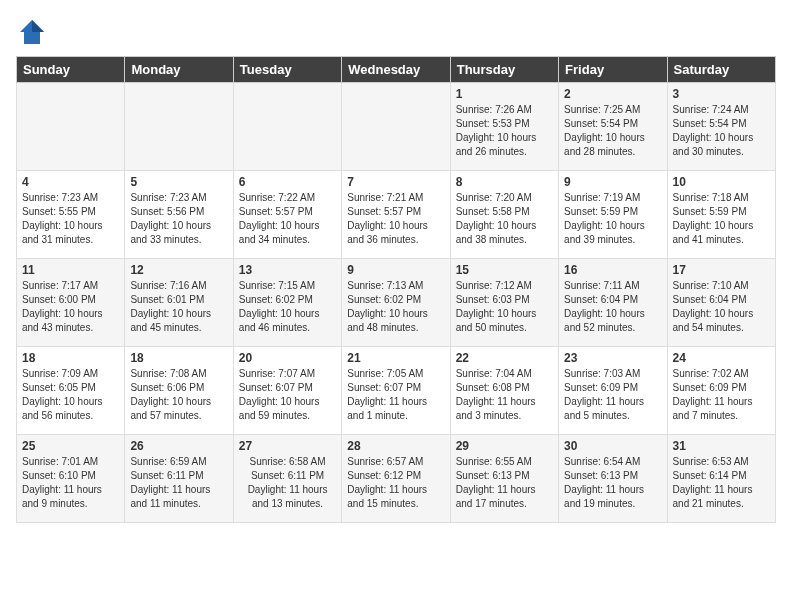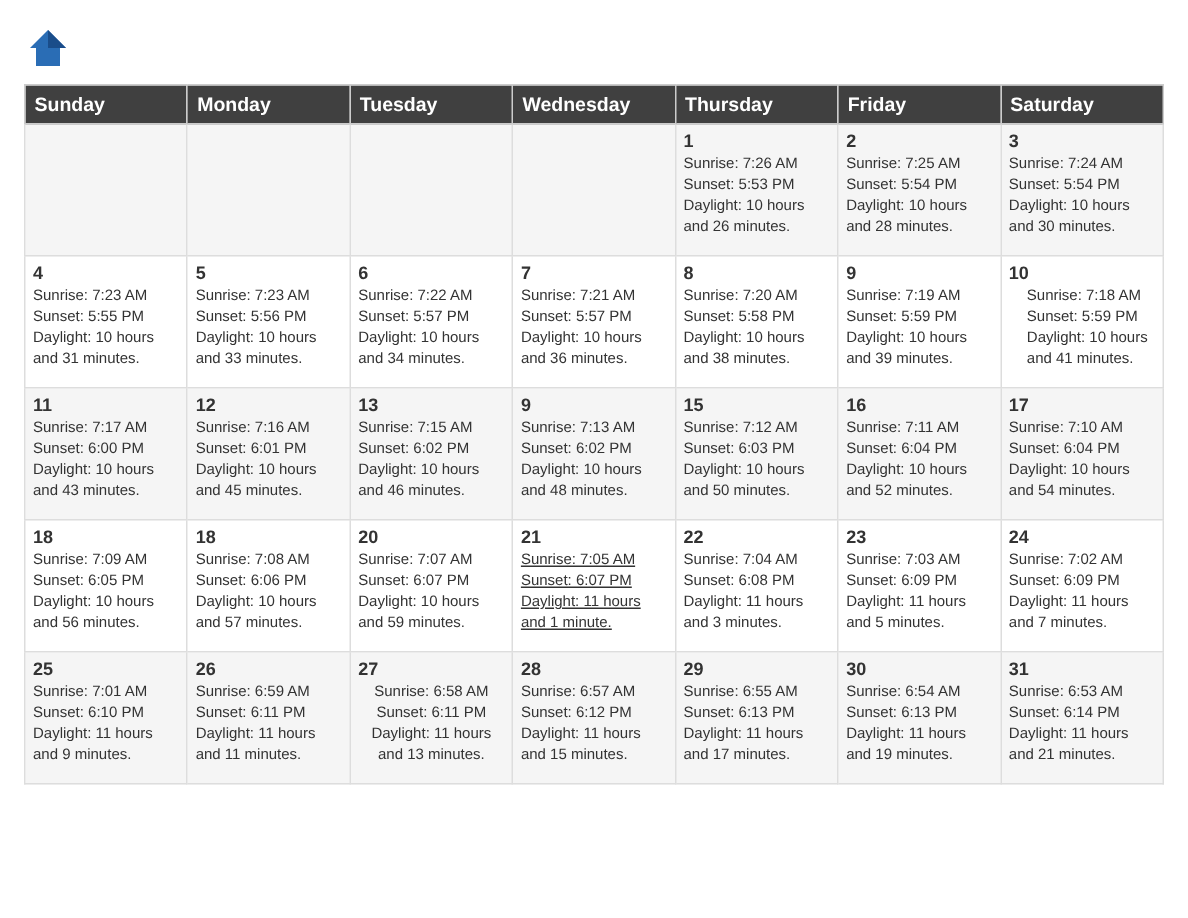--- a/index.html
+++ b/index.html
@@ -192,21 +192,21 @@
         </td>
         <td>
           <span class="day-num">9</span>
           <div class="day-info" style="white-space: pre-line;">Sunrise: 7:19 AM
 Sunset: 5:59 PM
 Daylight: 10 hours
 and 39 minutes.</div>
         </td>
         <td>
           <span class="day-num">10</span>
-          <div class="day-info" style="white-space: pre-line; margin-left: 12px;">Sunrise: 7:18 AM
+          <div class="day-info" style="white-space: pre-line;">Sunrise: 7:18 AM
 Sunset: 5:59 PM
 Daylight: 10 hours
 and 41 minutes.</div>
         </td>
       </tr>
       <tr>
         <td>
           <span class="day-num">11</span>
           <div class="day-info" style="white-space: pre-line;">Sunrise: 7:17 AM
 Sunset: 6:00 PM
@@ -273,21 +273,21 @@
         </td>
         <td>
           <span class="day-num">20</span>
           <div class="day-info" style="white-space: pre-line;">Sunrise: 7:07 AM
 Sunset: 6:07 PM
 Daylight: 10 hours
 and 59 minutes.</div>
         </td>
         <td>
           <span class="day-num">21</span>
-          <div class="day-info" style="white-space: pre-line; text-decoration: underline;">Sunrise: 7:05 AM
+          <div class="day-info" style="white-space: pre-line;">Sunrise: 7:05 AM
 Sunset: 6:07 PM
 Daylight: 11 hours
 and 1 minute.</div>
         </td>
         <td>
           <span class="day-num">22</span>
           <div class="day-info" style="white-space: pre-line;">Sunrise: 7:04 AM
 Sunset: 6:08 PM
 Daylight: 11 hours
 and 3 minutes.</div>

